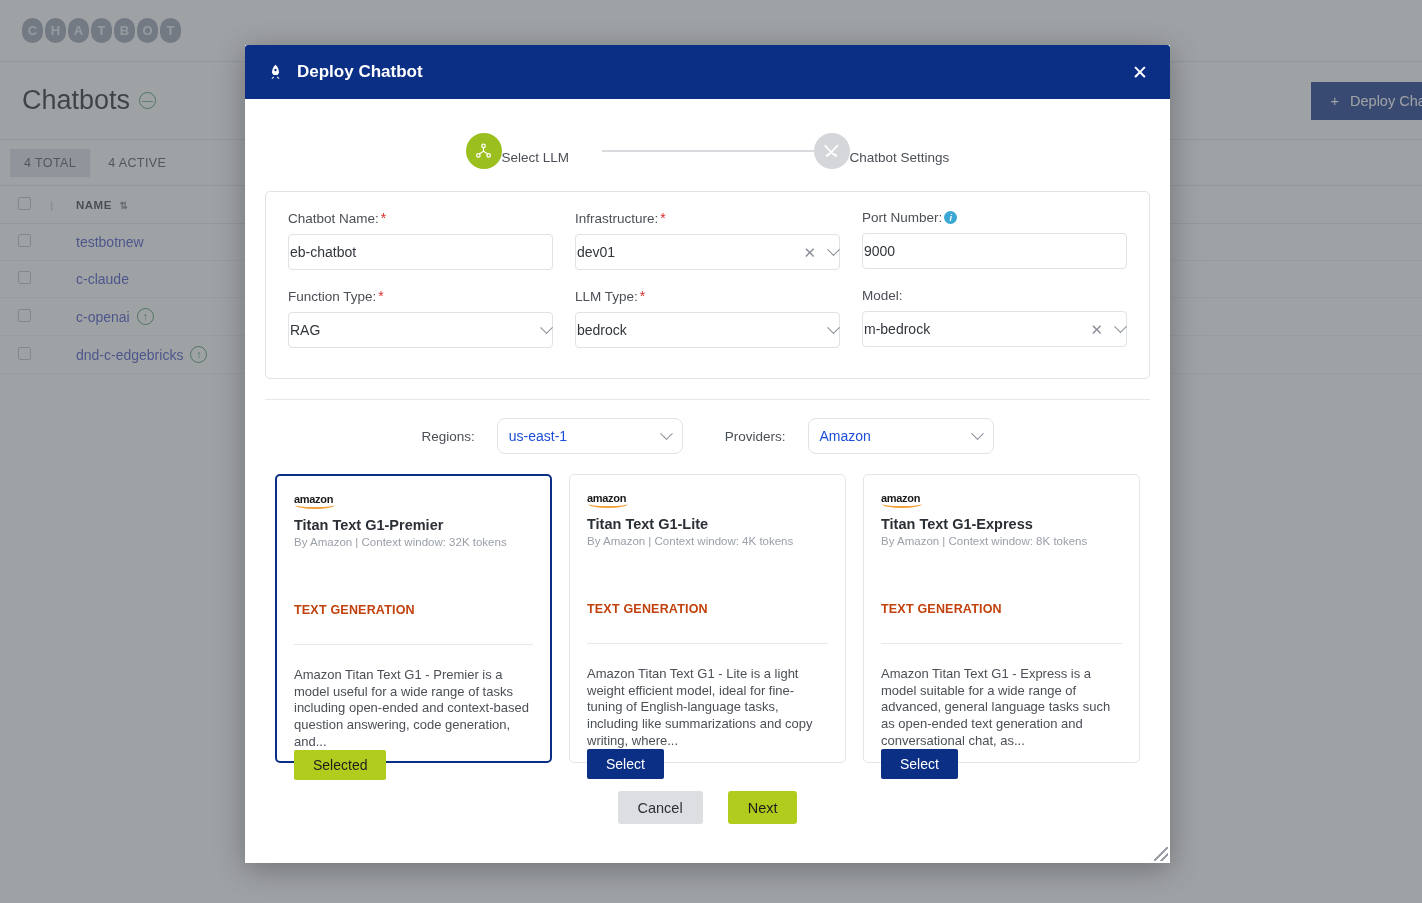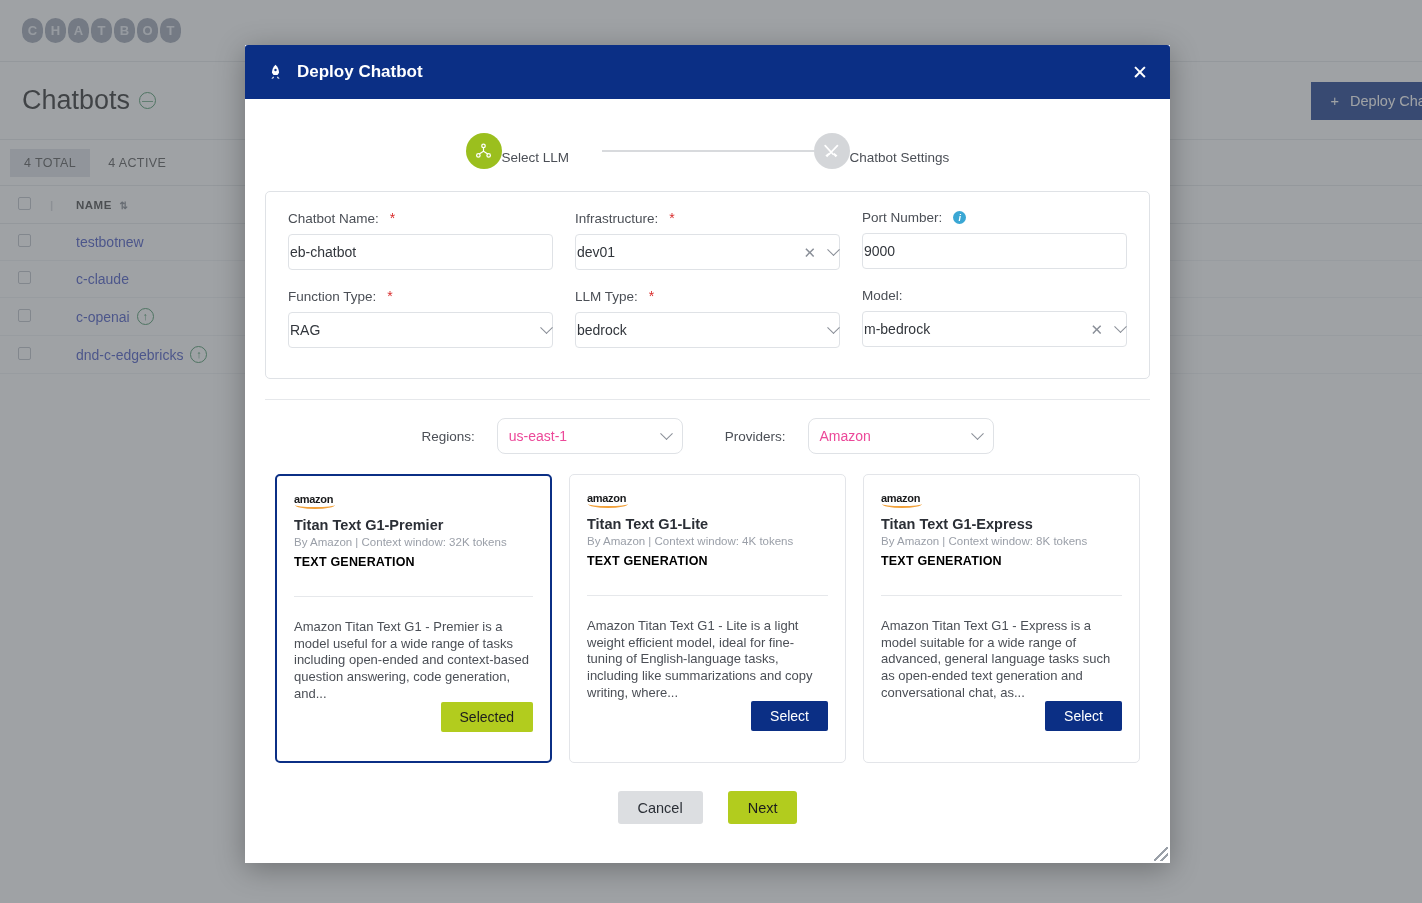--- a/index.html
+++ b/index.html
@@ -225,21 +225,21 @@
     gap: 22px;
     margin-bottom: 6px;
   }
   .field { flex: 1; }
   .field-label {
     font-size: 13.5px;
     color: #4b4f56;
     margin-bottom: 8px;
     display: flex;
     align-items: center;
-    gap: 11px;
+    gap: 2px;
   }
   .req { color: #d82c2c; font-size: 14px; }
   .info-ic {
     width: 13px; height: 13px;
     border-radius: 50%;
     background: #3aa7d4;
     color: #fff;
     font-size: 9px;
     font-weight: bold;
     display: inline-flex;
@@ -288,21 +288,21 @@
   .rp-select {
     width: 186px;
     height: 36px;
     border: 1px solid #dfe2e6;
     border-radius: 8px;
     display: flex;
     align-items: center;
     justify-content: space-between;
     padding: 12px 11px;
     font-size: 14px;
-    color: #ec4899;
+    color: #1d4ed8;
     cursor: pointer;
   }
 
   
   #cards {
     display: flex;
     gap: 17px;
     justify-content: center;
   }
   .model-card {
@@ -344,36 +344,37 @@
     margin-bottom: 3px;
   }
   .model-meta {
     font-size: 11.5px;
     color: #9a9fa8;
     margin-bottom: 7px;
   }
   .model-cat {
     font-size: 12.5px;
     font-weight: bold;
-    color: #000000;
+    color: #c2410c;
     letter-spacing: .2px;
+    margin-top: 48px;
   }
   .card-rule {
     border-top: 1px solid #e6e8eb;
     margin: 27px 0 22px;
   }
   .model-desc {
     font-size: 13px;
     line-height: 1.28;
     color: #4b4f56;
     flex: 1;
   }
   .card-btn-wrap {
     display: flex;
-    justify-content: flex-end;
+    justify-content: flex-start;
     padding-bottom: 34px;
   }
   .card-btn {
     border: none;
     height: 30px;
     padding: 0 19px;
     font-size: 14px;
     cursor: pointer;
     border-radius: 2px;
   }

